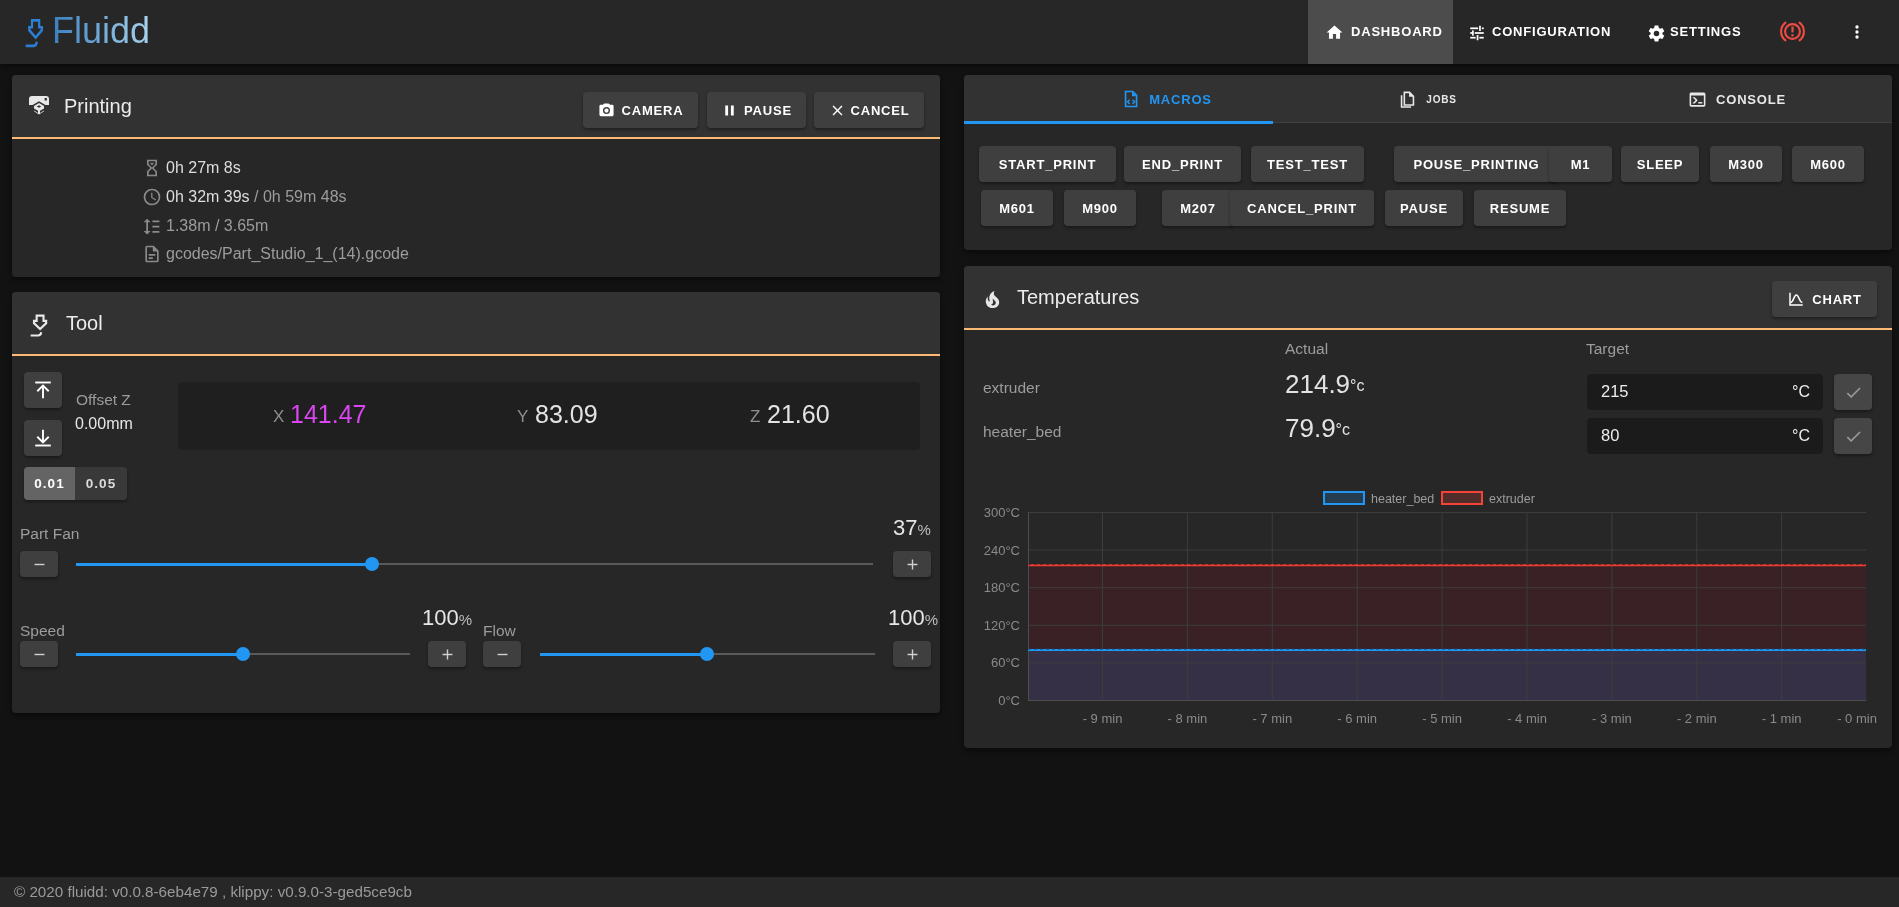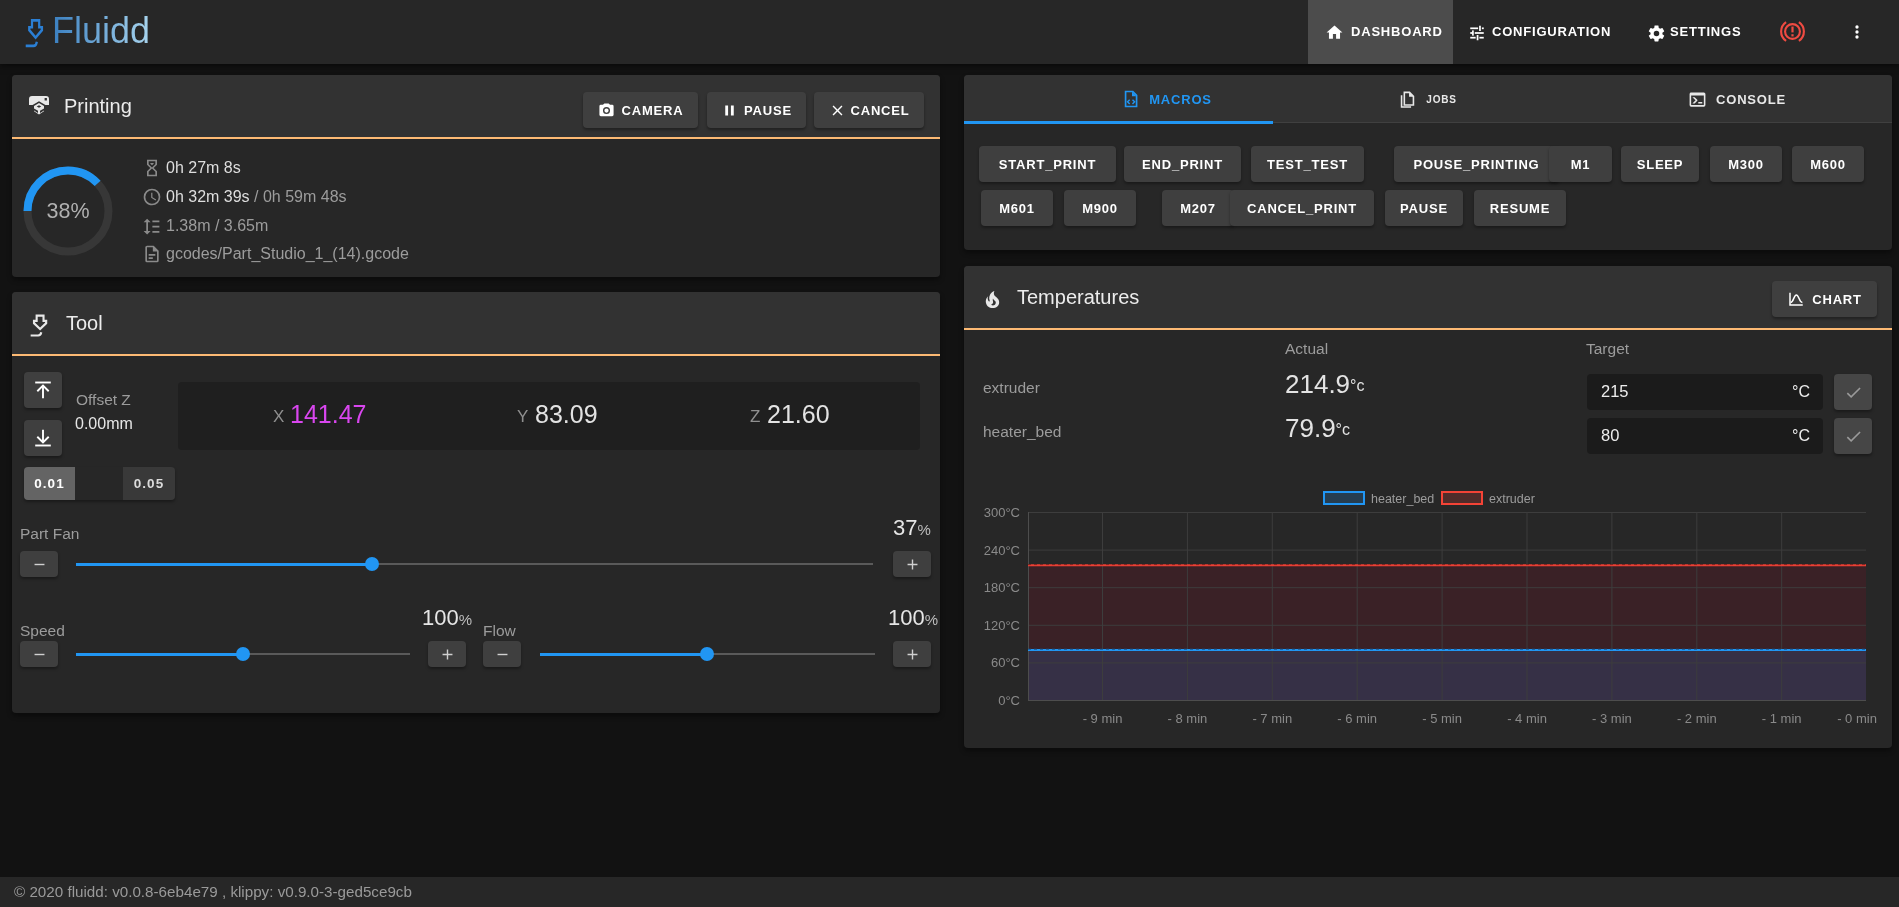--- a/index.html
+++ b/index.html
@@ -104,27 +104,20 @@
     <svg width="17" height="17" viewBox="0 0 24 24" style="margin-right:6px;">
           <path fill="#fff" d="M14,19H18V5H14M6,19H10V5H6V19Z"></path>
         </svg>
     PAUSE</div>
   <div class="btn" style="left:802px;top:17px;width:110px;height:36px;">
     <svg width="17" height="17" viewBox="0 0 24 24" style="margin-right:5px;">
           <path fill="#fff" d="M19,6.41L17.59,5L12,10.59L6.41,5L5,6.41L10.59,12L5,17.59L6.41,19L12,13.41L17.59,19L19,17.59L13.41,12L19,6.41Z"></path>
         </svg>
     CANCEL</div>
 
-  <div class="abs" style="left:11px;top:91px;">
-    <svg width="90" height="90" viewBox="0 0 90 90">
-      <circle cx="45" cy="45" r="40.5" fill="none" stroke="#373737" stroke-width="8"></circle>
-      <circle cx="45" cy="45" r="40.5" fill="none" stroke="#2196f3" stroke-width="8" stroke-dasharray="96.7 157.7" transform="rotate(180 45 45)"></circle>
-      <text x="45" y="52" text-anchor="middle" fill="#b0b0b0" font-size="21.5" font-family="Liberation Sans">38%</text>
-    </svg>
-  </div>
 
   <div class="abs" style="left:130px;top:83px;">
         <svg width="20" height="20" viewBox="0 0 24 24">
           <path fill="#8a8a8a" d="M6,2H18V8H18V8L14,12L18,16V16H18V22H6V16H6V16L10,12L6,8V8H6V2M16,16.5L12,12.5L8,16.5V20H16V16.5M12,11.5L16,7.5V4H8V7.5L12,11.5M10,6H14V6.75L12,8.75L10,6.75V6Z"></path>
         </svg>
       </div>
   <div class="abs" style="left:154px;top:84px;color:#dedede;font-size:16px;">0h 27m 8s</div>
 
   <div class="abs" style="left:130px;top:112px;">
         <svg width="20" height="20" viewBox="0 0 24 24">
@@ -182,21 +175,21 @@
 
   <div class="abs" style="left:166px;top:90px;width:742px;height:68px;background:#1f1f1f;border-radius:4px;">
     <span class="abs" style="left:95px;top:25px;color:#8f8f8f;font-size:17px;">X</span>
         <span class="abs" style="left:112px;top:18px;color:#d946ef;font-size:25px;">141.47</span>
     <span class="abs" style="left:339px;top:25px;color:#8f8f8f;font-size:17px;">Y</span>
         <span class="abs" style="left:357px;top:18px;color:#e3e3e3;font-size:25px;">83.09</span>
     <span class="abs" style="left:572px;top:25px;color:#8f8f8f;font-size:17px;">Z</span>
         <span class="abs" style="left:589px;top:18px;color:#e3e3e3;font-size:25px;">21.60</span>
   </div>
 
-  <div class="abs" style="left:12px;top:175px;height:33px;border-radius:4px;overflow:hidden;display:flex;box-shadow:0 2px 3px rgba(0,0,0,.35);gap:48px;">
+  <div class="abs" style="left:12px;top:175px;height:33px;border-radius:4px;overflow:hidden;display:flex;box-shadow:0 2px 3px rgba(0,0,0,.35);">
     <div style="width:51px;background:#646464;display:flex;align-items:center;justify-content:center;color:#fff;font-size:13.5px;font-weight:bold;letter-spacing:1px;">0.01</div>
     <div style="width:52px;background:#393939;display:flex;align-items:center;justify-content:center;color:#dcdcdc;font-size:13.5px;font-weight:bold;letter-spacing:1px;">0.05</div>
   </div>
 
   <div class="abs" style="left:8px;top:233px;color:#9c9c9c;font-size:15.5px;">Part Fan</div>
   <div class="abs" style="left:881px;top:223px;color:#e6e6e6;font-size:22px;">37<span style="font-size:15px;color:#bdbdbd;">%</span></div>
   <div class="btn" style="left:8px;top:259px;width:38px;height:26px;">
         <svg width="17" height="17" viewBox="0 0 24 24">
           <path fill="#d0d0d0" d="M19,13H5V11H19V13Z"></path>
         </svg>

